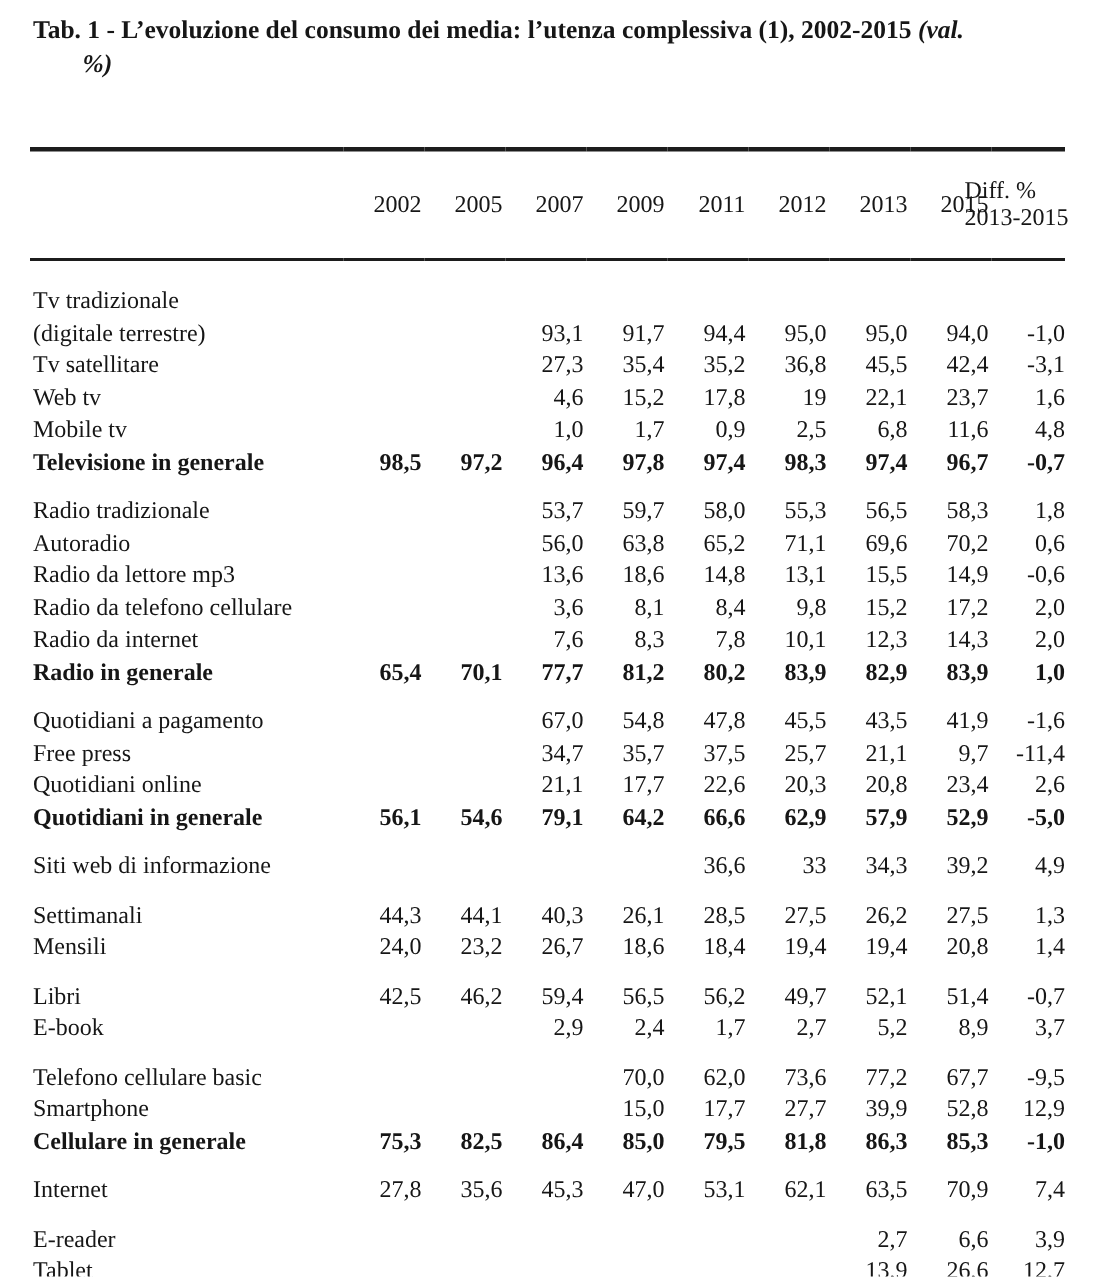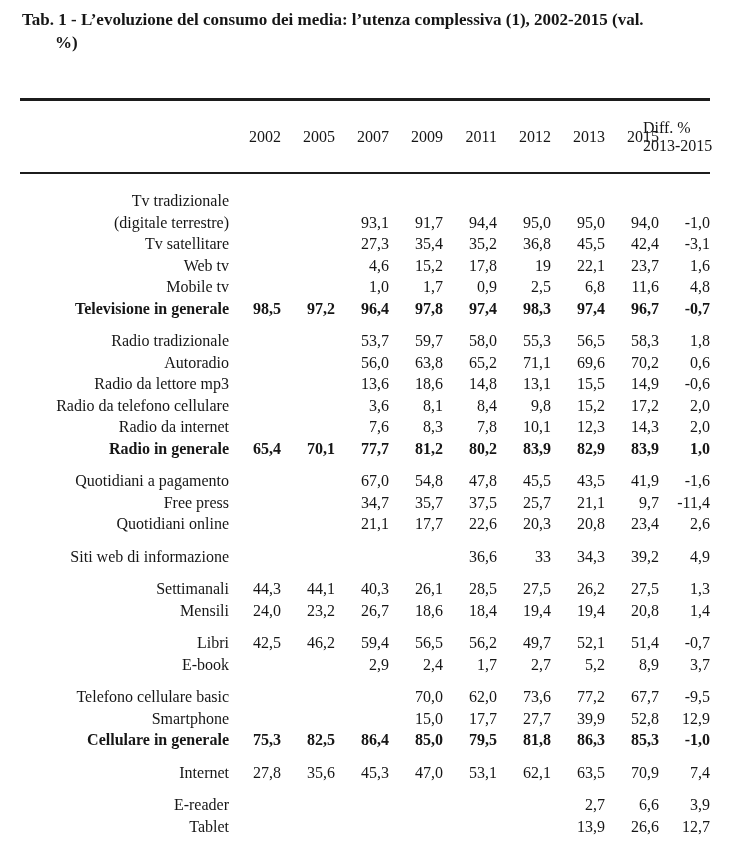--- a/index.html
+++ b/index.html
@@ -11,21 +11,21 @@
     overflow: hidden;
   }
   .page { padding: 8px 20px 0 20px; }
 
   .title {
     margin: 0 0 8px 2px;
     font-size: 17px;
     font-weight: bold;
     line-height: 23px;
   }
-  .title .ital { }
+  .title .ital { font-style: italic; }
   .title-line2 { padding-left: 33px; }
 
   table.media-table {
     border-collapse: collapse;
     table-layout: fixed;
     width: 690px;
     margin-top: 44px;
   }
   col.c-label { width: 209px; }
   col.c-year  { width: 54px; }
@@ -51,21 +51,21 @@
     line-height: 18px;
     white-space: nowrap;
   }
 
   tbody td {
     font-size: 16px;
     line-height: 21.5px;
     padding: 0;
     white-space: nowrap;
   }
-  td.label { text-align: right; padding-left: 2px; }
+  td.label { text-align: left; padding-left: 2px; }
   td.num   { text-align: right; padding-right: 2px; }
   td.diff  { padding-right: 0; }
   tr.bold td { font-weight: bold; font-family: Liberation Serif, serif; }
   tr.lead-spacer td { height: 16px; line-height: 16px; }
   tr.spacer td { height: 11px; line-height: 11px; }
 </style>
 </head>
 <body>
 
 <div class="page">
@@ -290,20 +290,32 @@
           <td class="num"></td>
           <td class="num"></td>
           <td class="num">21,1</td>
           <td class="num">17,7</td>
           <td class="num">22,6</td>
           <td class="num">20,3</td>
           <td class="num">20,8</td>
           <td class="num">23,4</td>
           <td class="num diff">2,6</td>
         </tr>
+        <tr class="bold">
+          <td class="label">Quotidiani in generale</td>
+          <td class="num">56,1</td>
+          <td class="num">54,6</td>
+          <td class="num">79,1</td>
+          <td class="num">64,2</td>
+          <td class="num">66,6</td>
+          <td class="num">62,9</td>
+          <td class="num">57,9</td>
+          <td class="num">52,9</td>
+          <td class="num diff">-5,0</td>
+        </tr>
         <tr class="spacer">
           <td colspan="10"></td>
         </tr>
         <tr>
           <td class="label">Siti web di informazione</td>
           <td class="num"></td>
           <td class="num"></td>
           <td class="num"></td>
           <td class="num"></td>
           <td class="num">36,6</td>

